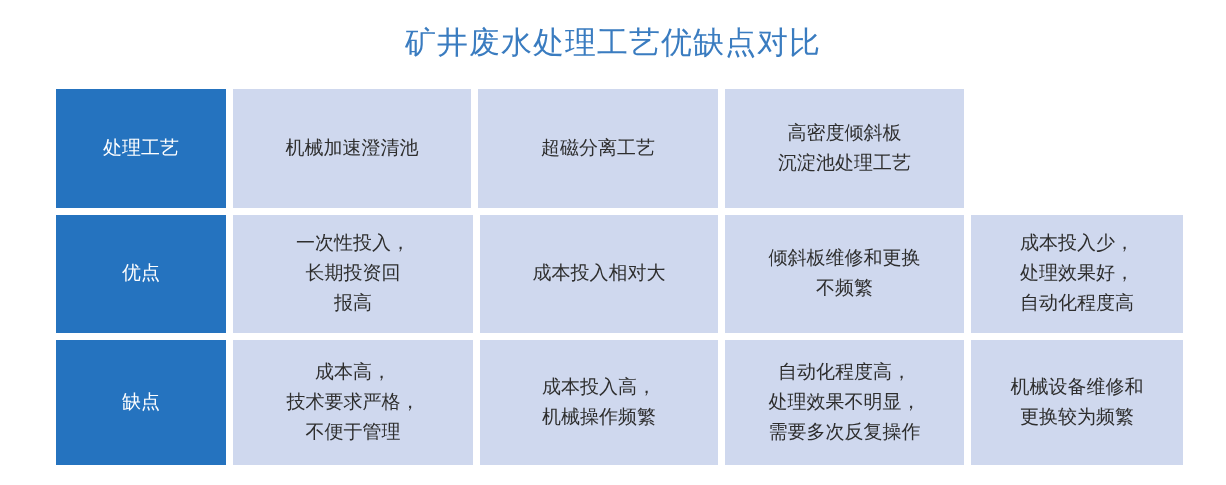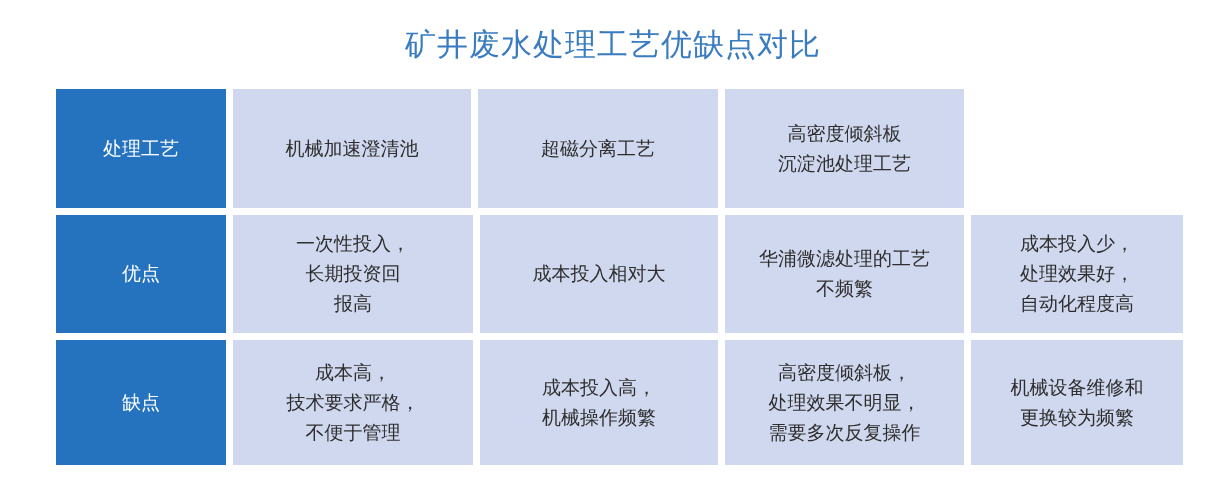--- a/index.html
+++ b/index.html
@@ -11,20 +11,21 @@
     height: 485px;
     background: #ffffff;
     font-family: "Liberation Sans", "DejaVu Sans", sans-serif;
     overflow: hidden;
   }
 
   #page-root {
     position: relative;
     width: 1226px;
     height: 400px;
+    font-family: Liberation Mono, monospace;
   }
 
   
   .chart-title {
     position: absolute;
     left: 0;
     top: 26px;
     width: 1226px;
     text-align: center;
     font-size: 31px;
@@ -101,35 +102,35 @@
       <div class="cell col-3">高密度倾斜板
 沉淀池处理工艺</div>
     </div>
 
     <div class="table-row row-pros">
       <div class="cell label-cell col-0">优点</div>
       <div class="cell col-1">一次性投入，
 长期投资回
 报高</div>
       <div class="cell col-2">成本投入相对大</div>
-      <div class="cell col-3">华浦微滤处理的工艺
+      <div class="cell col-3">倾斜板维修和更换
 不频繁</div>
       <div class="cell col-4">成本投入少，
 处理效果好，
 自动化程度高</div>
     </div>
 
     <div class="table-row row-cons">
       <div class="cell label-cell col-0">缺点</div>
       <div class="cell col-1">成本高，
 技术要求严格，
 不便于管理</div>
       <div class="cell col-2">成本投入高，
 机械操作频繁</div>
-      <div class="cell col-3">高密度倾斜板，
+      <div class="cell col-3">自动化程度高，
 处理效果不明显，
 需要多次反复操作</div>
       <div class="cell col-4">机械设备维修和
 更换较为频繁</div>
     </div>
 
   </div>
 </div>
 
 </body></html>

